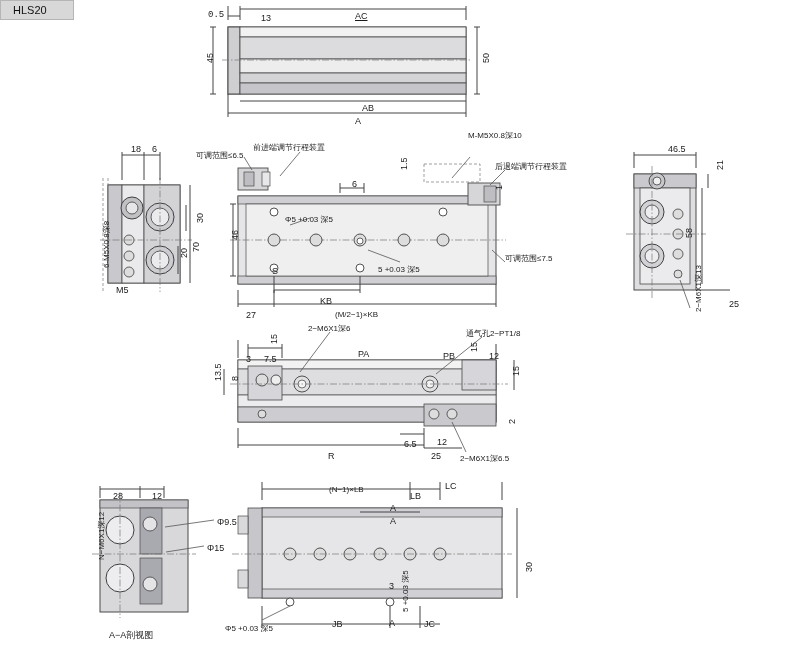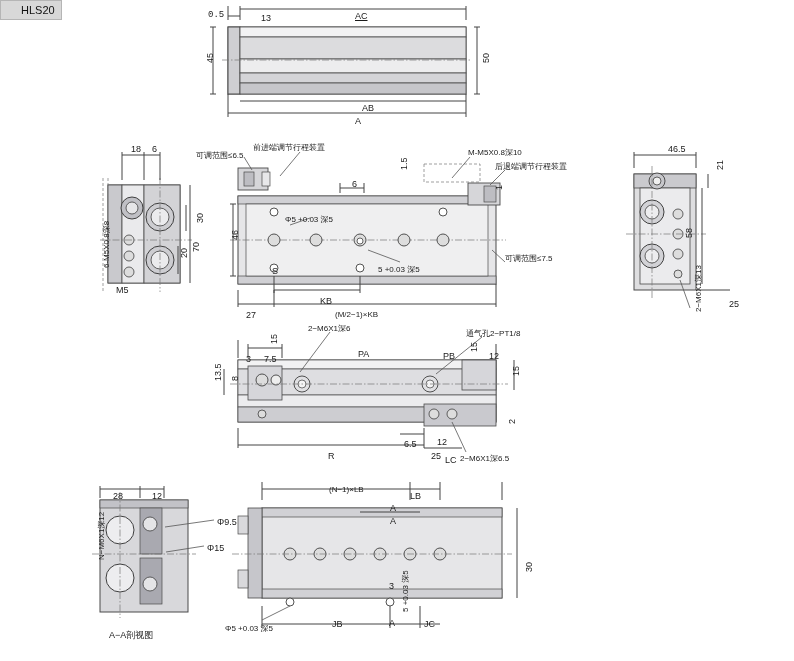--- a/index.html
+++ b/index.html
@@ -5,23 +5,23 @@
   html,body{margin:0;padding:0;}
   body{
     width:794px;height:661px;
     background:#ffffff;
     font-family:"Liberation Sans",sans-serif;
     position:relative;
     overflow:hidden;
     color:#1a1a1a;
   }
   .title-badge{
-    position:absolute;left:0;top:0;width:62px;height:20px;
+    position:absolute;left:0;top:0;width:74px;height:20px;
     background:#d8d8d8;border:1px solid #b5b5b5;
-    font-size:11px;line-height:19px;padding-left:20px;
+    font-size:11px;line-height:19px;padding-left:12px;
     box-sizing:border-box;color:#111;
   }
   .lbl{position:absolute;font-size:9px;color:#1a1a1a;white-space:nowrap;line-height:1;}
   .lbl.sm{font-size:8px;}
   svg{position:absolute;left:0;top:0;width:794px;height:661px;overflow:visible;}
   .arrowline{stroke:#444;stroke-width:1;}
   .thin{stroke:#555;stroke-width:0.8;}
   .ctr{stroke:#777;stroke-width:0.7;stroke-dasharray:7 2 1.5 2;}
   .dashed{stroke:#777;stroke-width:0.7;stroke-dasharray:3 2;}
 </style>
@@ -262,21 +262,21 @@
     <div class="lbl" style="left: 355px; top: 117px;">A</div>
     <div class="lbl" style="left: 131px; top: 145px;">18</div>
     <div class="lbl" style="left: 152px; top: 145px;">6</div>
     <div class="lbl" style="left: 196px; top: 223px; transform-origin: left top; transform: rotate(-90deg);">30</div>
     <div class="lbl" style="left: 192px; top: 252px; transform-origin: left top; transform: rotate(-90deg);">70</div>
     <div class="lbl" style="left: 180px; top: 258px; transform-origin: left top; transform: rotate(-90deg);">20</div>
     <div class="lbl sm" style="left: 103px; top: 268px; transform-origin: left top; transform: rotate(-90deg);">6-M5X0.8深8</div>
     <div class="lbl" style="left: 116px; top: 286px;">M5</div>
     <div class="lbl sm" style="left: 196px; top: 152px;">可调范围≤6.5</div>
     <div class="lbl sm" style="left: 253px; top: 144px;">前进端调节行程装置</div>
-    <div class="lbl sm" style="left: 468px; top: 149px;">M-M5X0.8深10</div>
+    <div class="lbl sm" style="left: 468px; top: 132px;">M-M5X0.8深10</div>
     <div class="lbl sm" style="left: 495px; top: 163px;">后退端调节行程装置</div>
     <div class="lbl" style="left: 352px; top: 180px;">6</div>
     <div class="lbl" style="left: 400px; top: 170px; transform-origin: left top; transform: rotate(-90deg);">1.5</div>
     <div class="lbl" style="left: 495px; top: 190px; transform-origin: left top; transform: rotate(-90deg);">1</div>
     <div class="lbl sm" style="left: 285px; top: 216px;">Φ5 +0.03 深5</div>
     <div class="lbl" style="left: 231px; top: 240px; transform-origin: left top; transform: rotate(-90deg);">46</div>
     <div class="lbl sm" style="left: 505px; top: 255px;">可调范围≤7.5</div>
     <div class="lbl" style="left: 272px; top: 267px;">S</div>
     <div class="lbl sm" style="left: 378px; top: 266px;">5 +0.03 深5</div>
     <div class="lbl" style="left: 320px; top: 297px;">KB</div>
@@ -306,21 +306,21 @@
     <div class="lbl sm" style="left: 460px; top: 455px;">2−M6X1深6.5</div>
     <div class="lbl" style="left: 328px; top: 452px;">R</div>
     <div class="lbl" style="left: 113px; top: 492px;">28</div>
     <div class="lbl" style="left: 152px; top: 492px;">12</div>
     <div class="lbl" style="left: 217px; top: 518px;">Φ9.5</div>
     <div class="lbl" style="left: 207px; top: 544px;">Φ15</div>
     <div class="lbl sm" style="left: 98px; top: 560px; transform-origin: left top; transform: rotate(-90deg);">N−M6X1深12</div>
     <div class="lbl" style="left: 109px; top: 631px;">A−A剖视图</div>
     <div class="lbl sm" style="left: 329px; top: 486px;">(N−1)×LB</div>
     <div class="lbl" style="left: 410px; top: 492px;">LB</div>
-    <div class="lbl" style="left: 445px; top: 456px;">LC</div>
+    <div class="lbl" style="left: 445px; top: 482px;">LC</div>
     <div class="lbl" style="left: 390px; top: 504px;">A</div>
     <div class="lbl" style="left: 390px; top: 517px;">A</div>
     <div class="lbl" style="left: 525px; top: 572px; transform-origin: left top; transform: rotate(-90deg);">30</div>
     <div class="lbl" style="left: 389px; top: 582px;">3</div>
     <div class="lbl" style="left: 332px; top: 620px;">JB</div>
     <div class="lbl" style="left: 389px; top: 619px;">A</div>
     <div class="lbl" style="left: 424px; top: 620px;">JC</div>
     <div class="lbl sm" style="left: 225px; top: 625px;">Φ5 +0.03 深5</div>
     <div class="lbl sm" style="left: 402px; top: 612px; transform-origin: left top; transform: rotate(-90deg);">5 +0.03 深5</div>
   </div>

